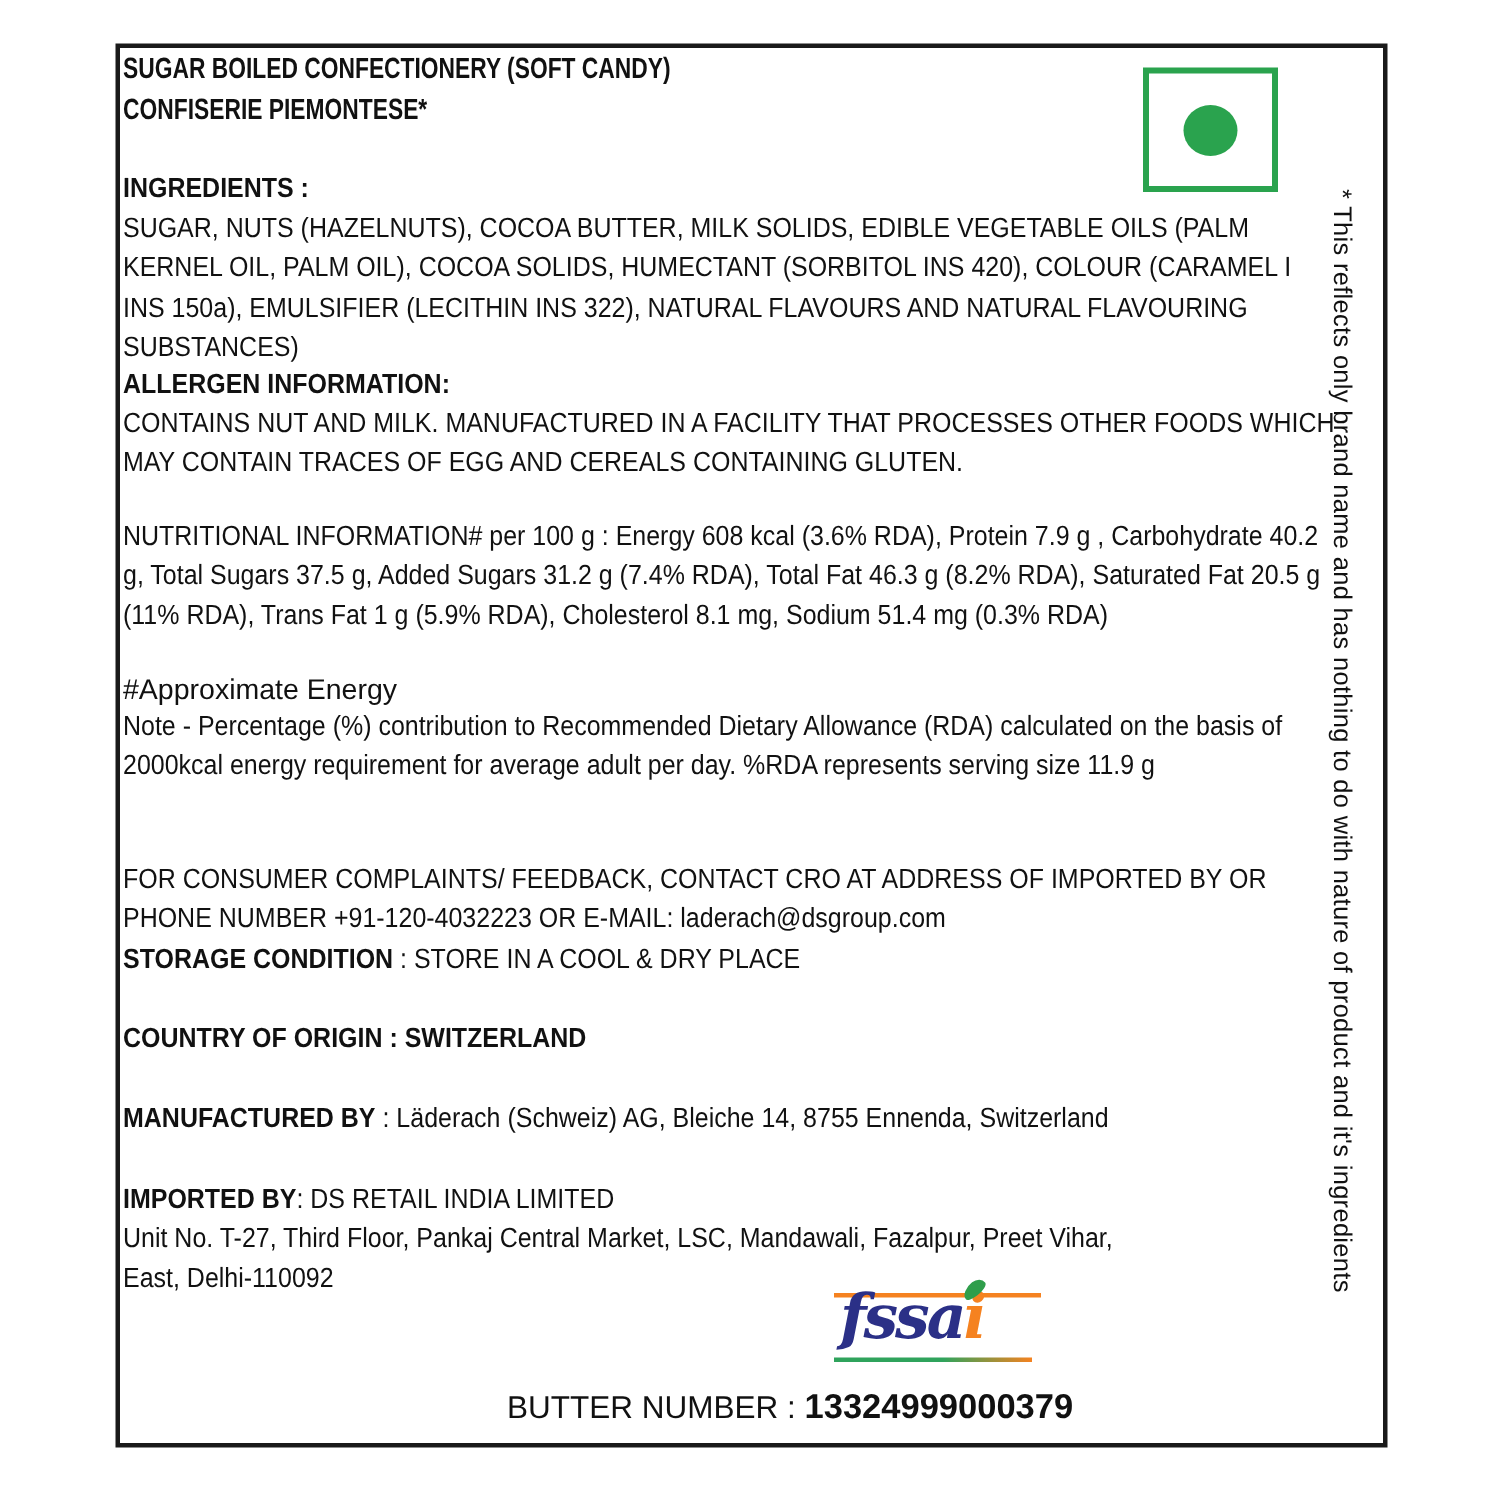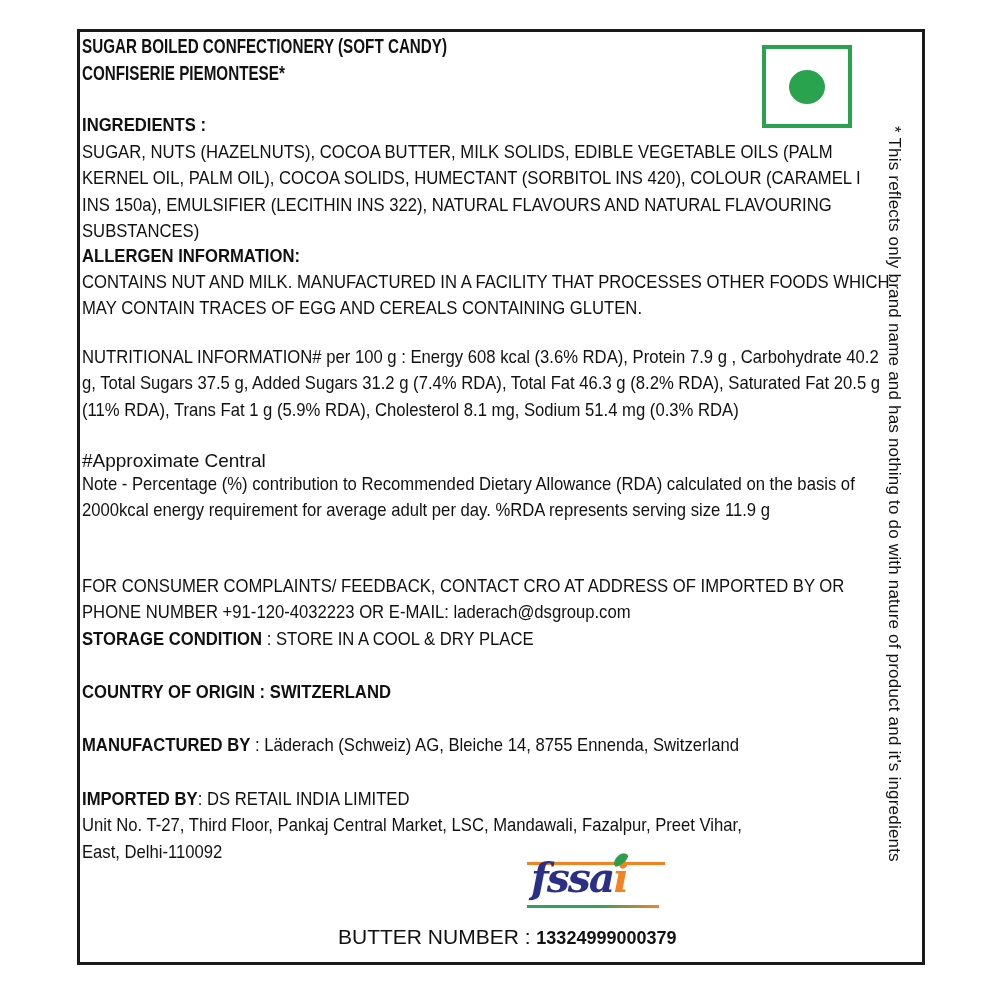--- a/index.html
+++ b/index.html
@@ -30,42 +30,42 @@
     position:absolute; left:50%; top:50%; width:36px; height:34px;
     margin-left:-18px; margin-top:-17px; border-radius:50%; background:#2aa34e;
   }
   .approx { top:449px; font-size:19px; line-height:24px; }
   .side-note {
     position:absolute; left:884px; top:126px; height:805px;
     writing-mode:vertical-rl; font-size:17px; line-height:20px;
     letter-spacing:0.2px; color:#111;
   }
   .fssai {
-    position:absolute; left:527px; top:850px; width:140px; height:64px;
+    position:absolute; left:556px; top:850px; width:140px; height:64px;
   }
   .fssai-topline {
     position:absolute; left:0; top:12px; width:138px; height:3px; background:#f58220;
   }
   .fssai-underline {
     position:absolute; left:0; top:55px; width:132px; height:3px;
     background:linear-gradient(to right,#2fa35c 55%, #f58220);
   }
   .fssai-text {
     position:absolute; left:4px; top:0px;
     font-family:"DejaVu Serif", serif; font-style:italic; font-weight:bold;
     font-size:41px; line-height:56px; color:#2b3087; letter-spacing:-2px;
   }
   .fssai-i { color:#f58220; position:relative; }
   .leaf {
     position:absolute; top:1px; right:-2px; width:17px; height:9px;
     background:#2f9e4b; border-radius:60% 40% 55% 45% / 70% 60% 40% 30%;
     transform:rotate(-38deg);
   }
   .license { top:922px; left:338px; font-size:21px; line-height:30px; white-space:nowrap; }
-  .license .num { font-weight:bold; font-size:18px; }
+  .license .num { font-weight:bold; font-size:23px; }
   .addr { display:block; }
 </style>
 </head>
 <body>
 
 <div class="page">
   <div class="sheet"></div>
 
   <div class="blk titles">
     <div>SUGAR BOILED CONFECTIONERY (SOFT CANDY)</div>
@@ -76,21 +76,21 @@
     <div class="veg-dot"></div>
   </div>
 
   <div class="blk cx bold" style="top:112px;">INGREDIENTS :</div>
   <div class="blk cx" style="top:139px;">SUGAR, NUTS (HAZELNUTS), COCOA BUTTER, MILK SOLIDS, EDIBLE VEGETABLE OILS (PALM KERNEL OIL, PALM OIL), COCOA SOLIDS, HUMECTANT (SORBITOL INS 420), COLOUR (CARAMEL I INS 150a), EMULSIFIER (LECITHIN INS 322), NATURAL FLAVOURS AND NATURAL FLAVOURING SUBSTANCES)</div>
 
   <div class="blk cx bold" style="top:243px;">ALLERGEN INFORMATION:</div>
   <div class="blk cx" style="top:269px;">CONTAINS NUT AND MILK. MANUFACTURED IN A FACILITY THAT PROCESSES OTHER FOODS WHICH MAY CONTAIN TRACES OF EGG AND CEREALS CONTAINING GLUTEN.</div>
 
   <div class="blk cx" style="top:344px;">NUTRITIONAL INFORMATION#  per 100 g : Energy 608 kcal (3.6% RDA), Protein 7.9 g , Carbohydrate 40.2 g, Total Sugars 37.5 g, Added Sugars 31.2 g (7.4% RDA), Total Fat 46.3 g (8.2% RDA),  Saturated Fat 20.5 g (11% RDA), Trans Fat 1 g (5.9% RDA), Cholesterol 8.1 mg, Sodium 51.4 mg (0.3% RDA)</div>
-  <div class="blk approx">#Approximate Central</div>
+  <div class="blk approx">#Approximate Energy</div>
   <div class="blk cx" style="top:471px;">Note - Percentage (%) contribution to Recommended Dietary Allowance (RDA) calculated on the basis of 2000kcal energy requirement for average adult per day. %RDA represents serving size 11.9 g</div>
 
   <div class="blk cx" style="top:573px;">FOR CONSUMER COMPLAINTS/ FEEDBACK, CONTACT CRO AT ADDRESS OF IMPORTED BY OR PHONE NUMBER +91-120-4032223 OR E-MAIL: laderach@dsgroup.com</div>
 
   <div class="blk cx" style="top:626px;"><span class="bold">STORAGE CONDITION</span><span> : STORE IN A COOL &amp; DRY PLACE</span></div>
 
   <div class="blk cx bold" style="top:679px;">COUNTRY OF ORIGIN : SWITZERLAND</div>
 
   <div class="blk cx" style="top:732px;"><span class="bold">MANUFACTURED BY</span><span> : Läderach (Schweiz) AG, Bleiche 14, 8755 Ennenda, Switzerland</span></div>
 

